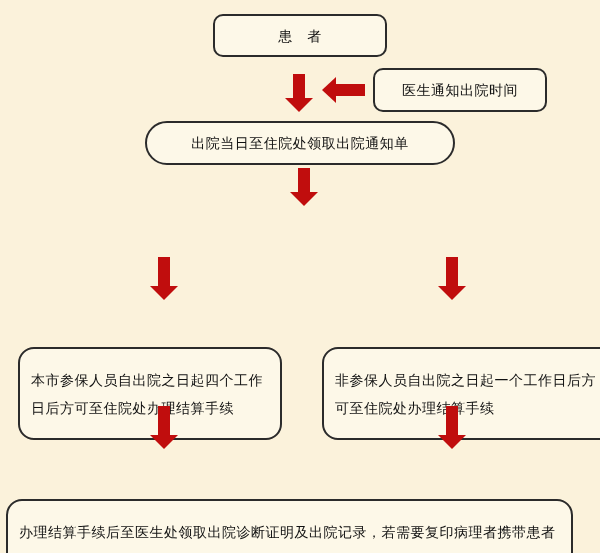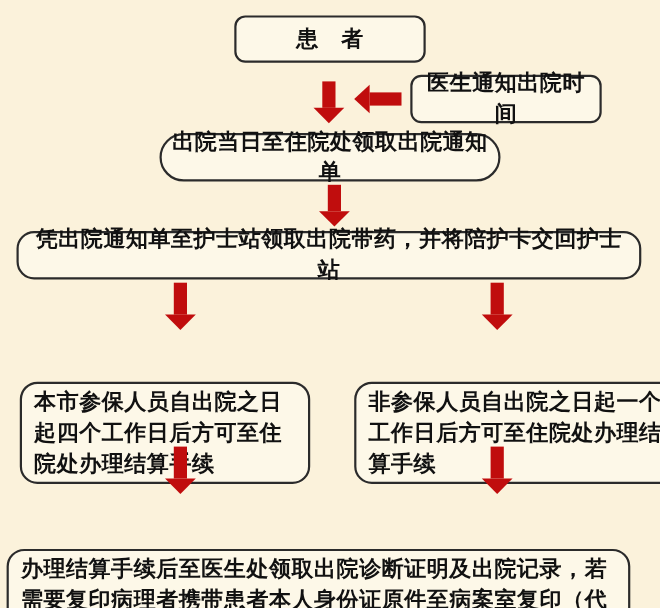--- a/index.html
+++ b/index.html
@@ -25,22 +25,22 @@
     position: absolute;
     box-sizing: border-box;
     background: var(--box-fill);
     border: 2px solid var(--box-border);
     border-radius: 10px;
     display: flex;
     align-items: center;
     justify-content: center;
     text-align: center;
     color: var(--text);
-    font-size: 20px;
-    font-weight: 700;
+    font-size: 14px;
+    font-weight: 400;
     letter-spacing: 0.5px;
     line-height: 28px;
     padding: 2px 8px;
   }
   .node.big {
     border-radius: 16px;
   }
   .node.left-align {
     justify-content: center;
     text-align: left;
@@ -105,23 +105,20 @@
 
   <div class="node" style="left:145px; top:121px; width:310px; height:44px; border-radius:22px;">
     <span>出院当日至住院处领取出院通知单</span>
   </div>
 
   <div class="arrow-down" style="left:290px; top:168px;">
     <div class="shaft" style="height:24px"></div>
       <div class="head"></div>
   </div>
 
-  <div class="node big" style="left:15px; top:210px; width:568px; height:44px;">
-    <span>凭出院通知单至护士站领取出院带药，并将陪护卡交回护士站</span>
-  </div>
 
   <div class="arrow-down" style="left:150px; top:257px;">
     <div class="shaft" style="height:29px"></div>
       <div class="head"></div>
   </div>
   <div class="arrow-down" style="left:438px; top:257px;">
     <div class="shaft" style="height:29px"></div>
       <div class="head"></div>
   </div>
 

